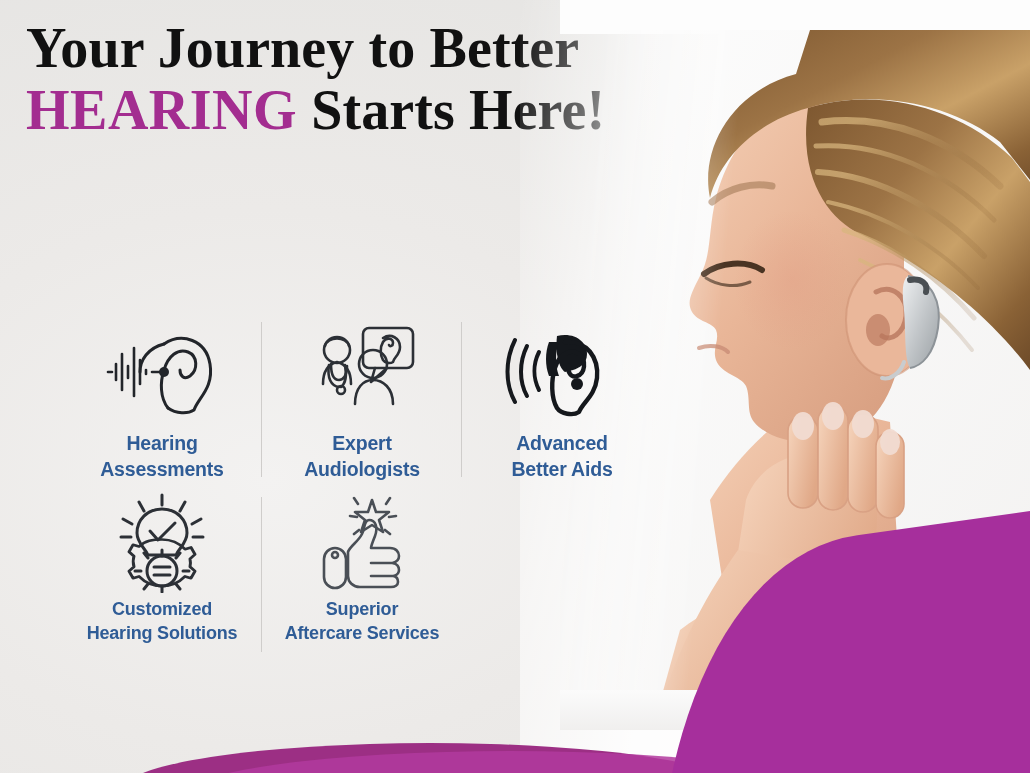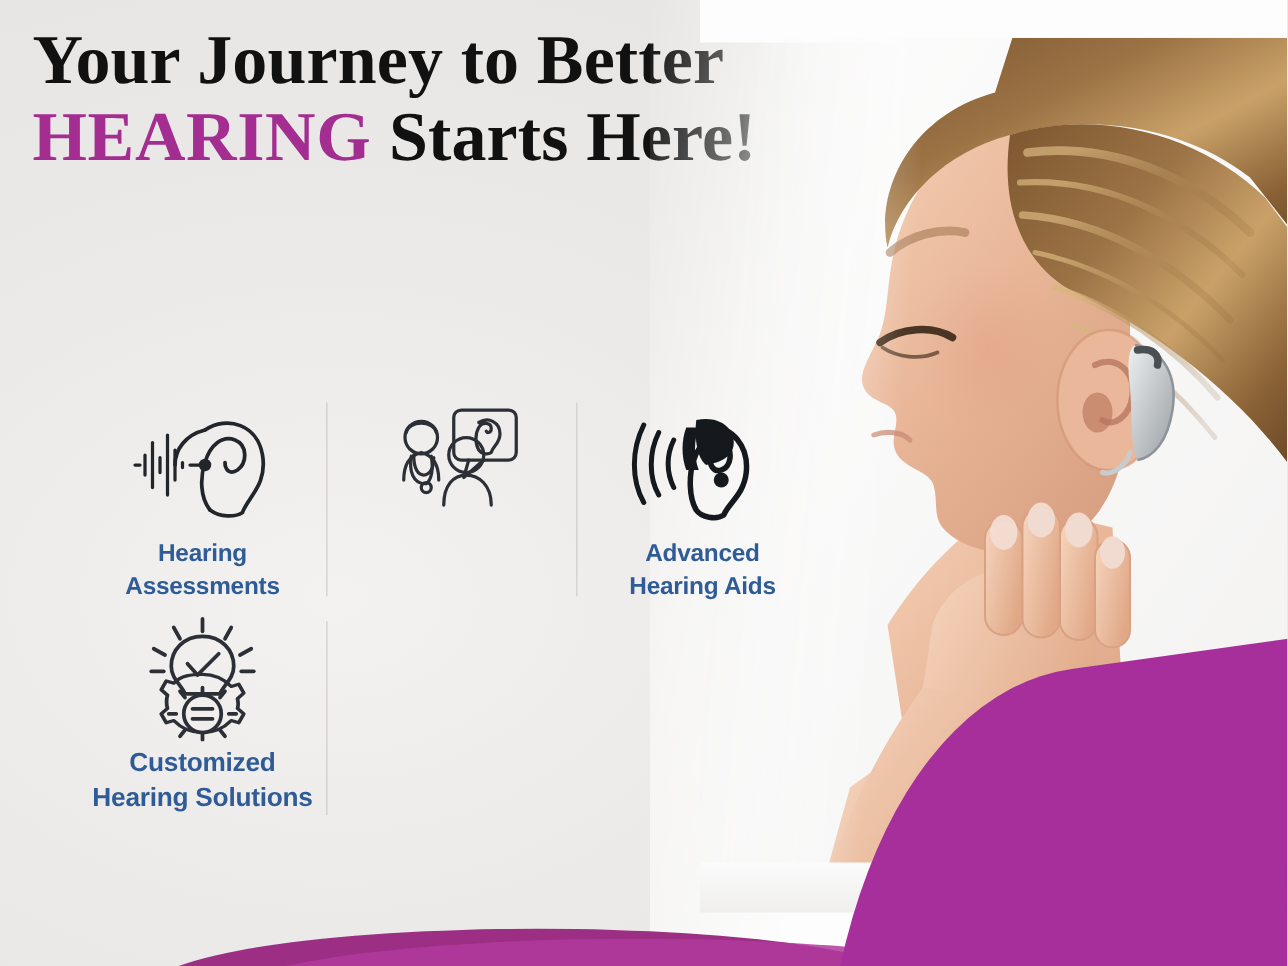--- a/index.html
+++ b/index.html
@@ -127,21 +127,21 @@
   .feature .flabel {
     margin-top: 4px;
     text-align: center;
     color: #2f5c96;
     font-weight: bold;
     font-size: 19.5px;
     line-height: 1.34;
     letter-spacing: -0.2px;
     white-space: pre-line;
   }
-  .features .row2 .flabel { font-size: 21px; }
+  .features .row2 .flabel { font-size: 18px; }
   .features .row2 .ficon { height: 100px; }
 
   
   .swoosh-corner {
     position: absolute;
     right: -120px; bottom: -230px;
     width: 520px; height: 470px;
     background: #a62f9c;
     border-radius: 50% 0 0 0 / 100% 0 0 0;
     transform: rotate(-8deg);
@@ -349,20 +349,22 @@
 
             <path d="M28 41 C26 54 30 62 38 63"></path>
             <path d="M44 41 C46 52 44 60 40 63"></path>
             <circle cx="40" cy="66" r="4"></circle>
 
             <circle cx="72" cy="40" r="14"></circle>
             <path d="M54 80 C54 64 62 56 72 56 C82 56 92 64 92 80"></path>
           </g>
         </svg>
       </div>
+      <div class="flabel">Expert
+Audiologists</div>
     </div>
 
     <div class="feature">
       <div class="ficon">
         <svg width="118" height="92" viewBox="0 0 118 92">
 
           <path d="M54 10 C72 6 84 16 84 28 C84 38 76 42 70 44 L62 46 C56 42 52 28 54 10 Z" fill="#15181c"></path>
           <path d="M46 16 C42 26 42 40 46 50 L56 50 C52 40 52 26 56 16 Z" fill="#15181c"></path>
 
           <g fill="none" stroke="#15181c" stroke-width="4.4" stroke-linecap="round" stroke-linejoin="round">
@@ -374,21 +376,21 @@
           <circle cx="74" cy="58" r="6" fill="#15181c"></circle>
 
           <g fill="none" stroke="#15181c" stroke-width="4" stroke-linecap="round">
             <path d="M36 26 C30 38 30 52 36 64"></path>
             <path d="M24 20 C16 36 16 56 24 70"></path>
             <path d="M12 14 C2 34 2 58 12 76"></path>
           </g>
         </svg>
       </div>
       <div class="flabel">Advanced
-Hearing Aids</div>
+Better Aids</div>
     </div>
 
     <div class="feature div-right row2">
       <div class="ficon">
         <svg width="106" height="100" viewBox="0 0 106 100">
           <g fill="none" stroke="#2c3036" stroke-width="3" stroke-linecap="round" stroke-linejoin="round">
 
             <path d="M53 2 L53 12"></path>
             <path d="M30 9 L35 18"></path>
             <path d="M76 9 L71 18"></path>
@@ -414,20 +416,43 @@
                      C70 104 62 108 53 108 C44 108 36 104 30 97 L24 99 L20 91 L25 86
                      C24 83 24 77 25 74 L20 69 L24 61 L30 63 C36 56 44 55 53 55 Z" transform="translate(0,-16) scale(1,0.88) translate(0,16)"></path>
           </g>
         </svg>
       </div>
       <div class="flabel">Customized
 Hearing Solutions</div>
     </div>
 
 
+    <div class="feature row2">
+      <div class="ficon">
+        <svg width="104" height="98" viewBox="0 0 104 98">
+          <g fill="none" stroke="#4a4f56" stroke-width="2.6" stroke-linecap="round" stroke-linejoin="round">
+
+            <path d="M62 6 L66 18 L79 18 L69 26 L73 38 L62 31 L51 38 L55 26 L45 18 L58 18 Z"></path>
+            <path d="M44 4 L48 10 M80 4 L76 10 M40 22 L47 23 M86 22 L79 23 M44 40 L49 36 M80 40 L75 36"></path>
+
+            <path d="M38 58 C40 52 48 48 52 40 C55 34 54 26 59 26 C66 26 68 34 65 42
+                     C63 47 61 52 61 54 L80 54 C86 54 89 58 89 62 C89 66 86 68 83 69
+                     C87 70 89 73 89 76 C89 79 87 81 84 82 C87 83 88 86 88 88
+                     C88 91 85 93 81 93 L50 93 C43 93 38 88 38 82 Z"></path>
+
+            <rect x="14" y="54" width="22" height="40" rx="11"></rect>
+            <circle cx="25" cy="61" r="3"></circle>
+
+            <path d="M61 69 L84 69 M61 82 L84 82"></path>
+          </g>
+        </svg>
+      </div>
+      <div class="flabel">Superior
+Aftercare Services</div>
+    </div>
 
   </div>
 
   <div class="swoosh-bottom"></div>
   <div class="swoosh-bottom2"></div>
   <div class="swoosh-corner"></div>
 
 </div>
 
 </body></html>

